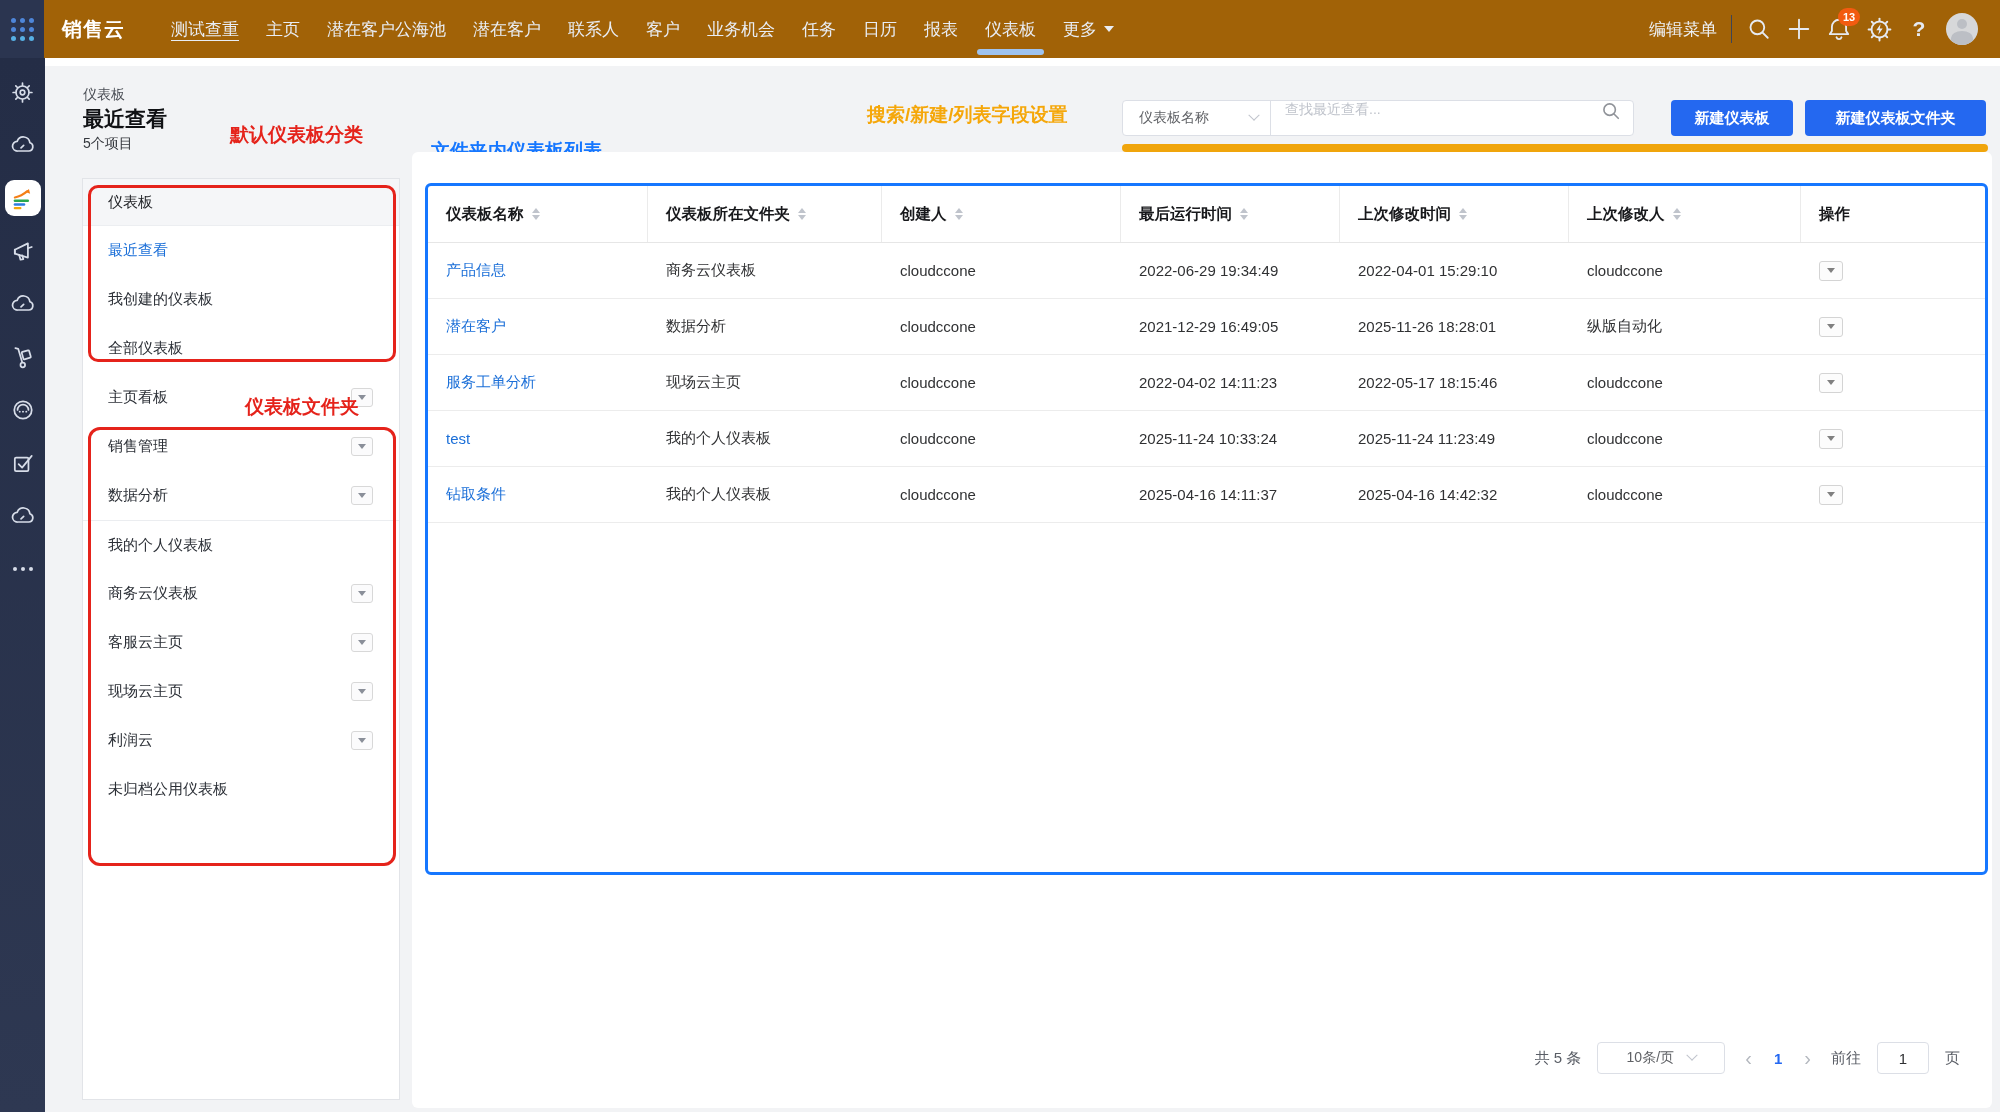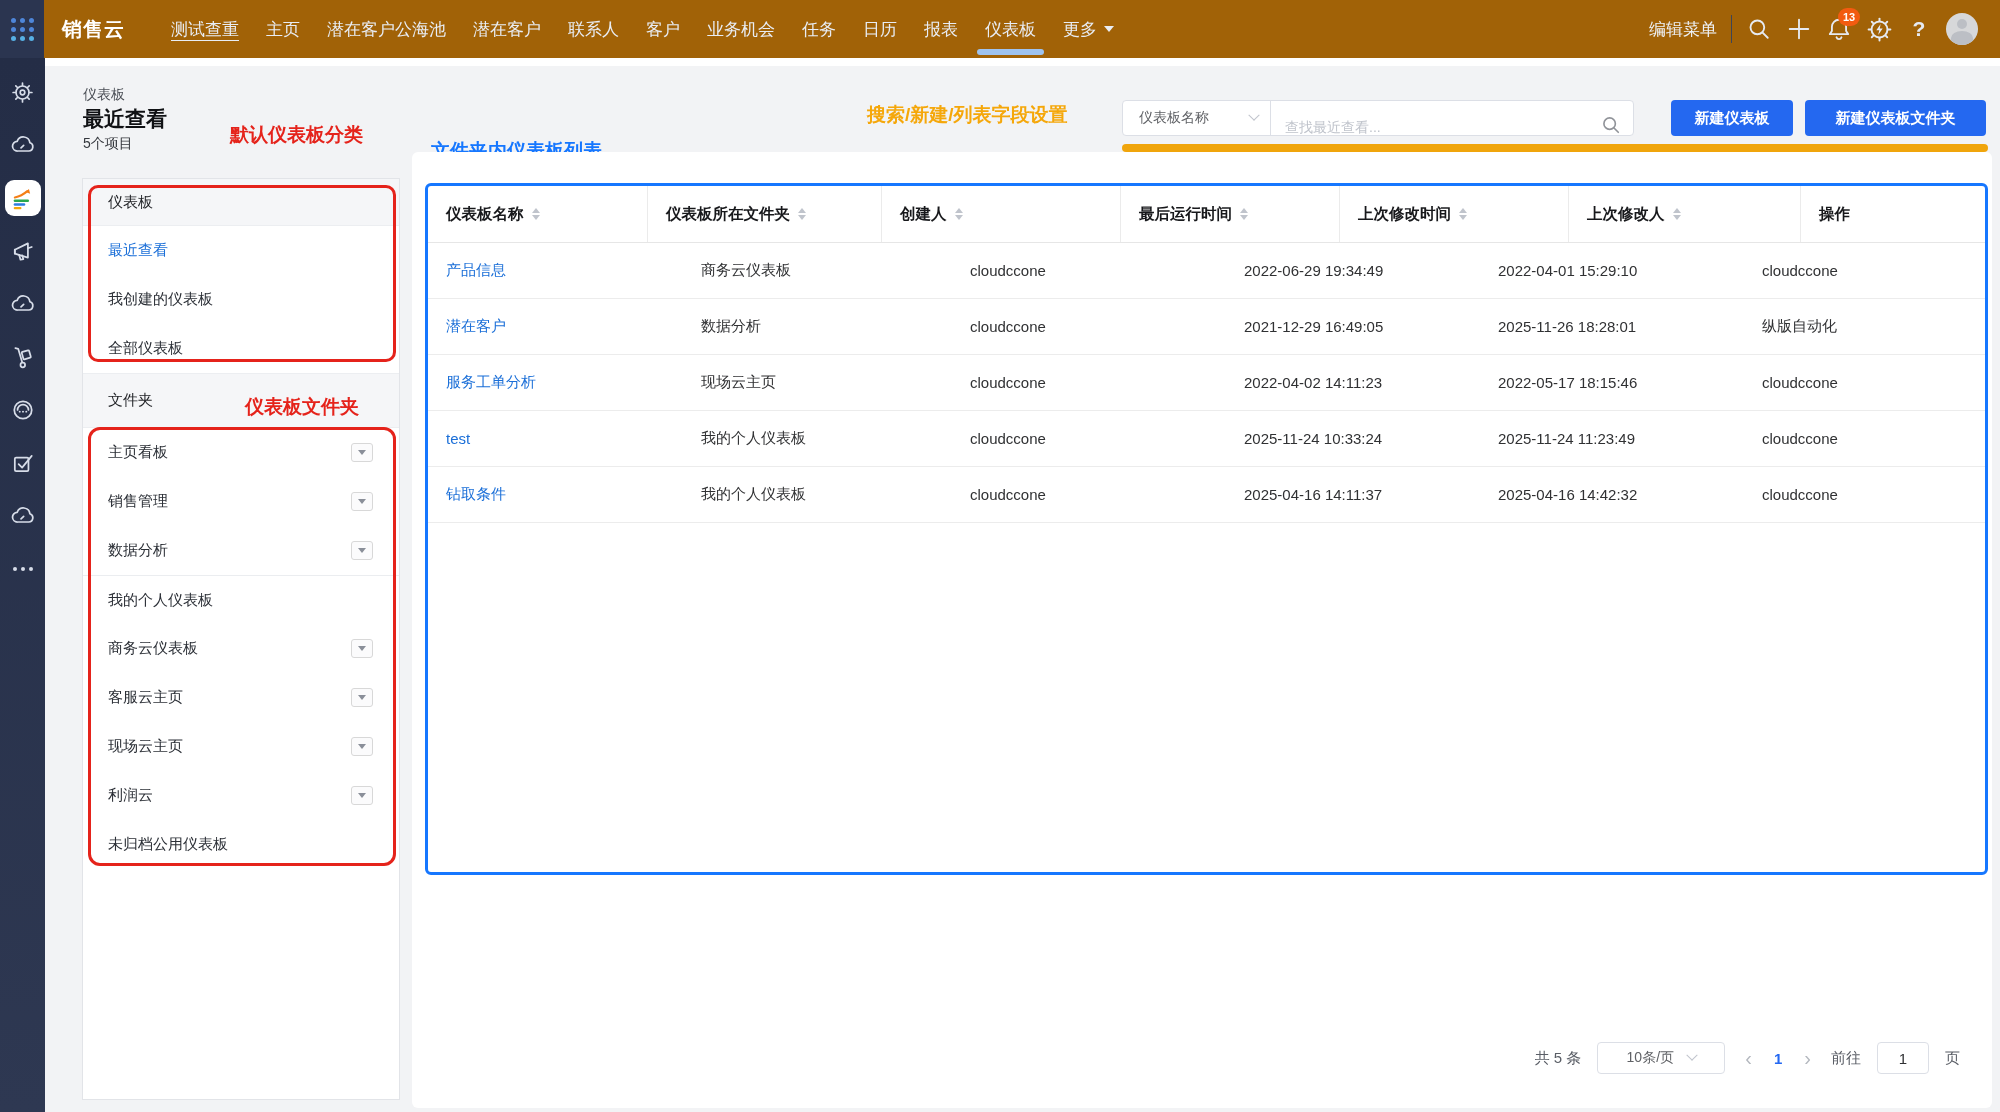--- a/index.html
+++ b/index.html
@@ -52,21 +52,21 @@
   .ann-bar { position:absolute; left:1077px; top:86px; width:866px; height:8px; border-radius:4px; background:#F0A50C; }
   .ann-box { position:absolute; border:3px solid #E5231B; border-radius:10px; pointer-events:none; z-index:5; }
   .ann-box.b1 { left:43px; top:127px; width:308px; height:177px; }
   .ann-box.b2 { left:43px; top:369px; width:308px; height:439px; border-radius:12px; }
   .ann.red2 { left:200px; top:336px; color:#E5231B; z-index:6; }
 
   
   .search-combo { position:absolute; left:1077px; top:42px; width:512px; height:36px; display:flex; background:#fff; border:1px solid #dcdfe6; border-radius:4px; }
   .search-selector { width:148px; display:flex; align-items:center; justify-content:space-between; padding:0 12px 0 16px; border-right:1px solid #dcdfe6; color:#606266; font-size:14px; cursor:pointer; }
   .chev { width:8px; height:8px; border-right:1.6px solid #c0c4cc; border-bottom:1.6px solid #c0c4cc; transform:rotate(45deg) translate(-2px,-2px); flex:0 0 auto; }
-  .search-input-wrap { flex:1; display:flex; align-items:flex-end; padding:0 12px 0 14px; }
+  .search-input-wrap { flex:1; display:flex; align-items:flex-start; padding:0 12px 0 14px; }
   .search-input-wrap input { flex:1; border:none; outline:none; font-size:14px; color:#303133; font-family:inherit; background:transparent; }
   .search-input-wrap input::placeholder { color:#bfc3cb; }
   .search-input-wrap svg { stroke:#909399; fill:none; stroke-width:1.8; stroke-linecap:round; flex:0 0 auto; }
   .btn-primary { position:absolute; top:42px; height:36px; background:#2468F0; border:none; border-radius:4px; color:#fff; font-size:15px; font-weight:bold; cursor:pointer; font-family:inherit; }
   .btn-new-dash { left:1626px; width:122px; }
   .btn-new-folder { left:1760px; width:181px; }
 
   
   .left-panel { position:absolute; left:37px; top:120px; width:318px; height:922px; background:#fff; border:1px solid #e2e4e8; }
   .panel-header { height:47px; background:#f5f6f8; display:flex; align-items:center; padding-left:25px; font-size:15px; color:#1d1f23; border-bottom:1px solid #eceef1; }
@@ -82,21 +82,21 @@
   .table-card { position:absolute; left:367px; top:94px; width:1580px; height:956px; background:#fff; border-radius:6px; }
   .blue-box { position:absolute; left:13px; top:31px; width:1563px; height:692px; border:3px solid #1677FF; border-radius:6px; overflow:hidden; background:#fff; }
   .thead, .trow { display:grid; grid-template-columns:220px 234px 239px 219px 229px 232px 184px; }
   .thead { height:57px; border-bottom:1px solid #e6e6e6; }
   .th { display:flex; align-items:center; padding-left:18px; font-size:15.5px; font-weight:bold; color:#17181b; border-right:1px solid #ebebeb; cursor:pointer; }
   .th:last-child { border-right:none; cursor:default; }
   .sort { display:inline-flex; flex-direction:column; gap:2px; margin-left:8px; }
   .sort i { width:0; height:0; border-left:4.5px solid transparent; border-right:4.5px solid transparent; }
   .sort .up { border-bottom:5px solid #c0c4cc; }
   .sort .dn { border-top:5px solid #c0c4cc; }
-  .trow { height:56px; border-bottom:1px solid #ececec;gap:35px; }
+  .trow { height:56px; border-bottom:1px solid #ececec; }
   .td { display:flex; align-items:center; padding-left:18px; font-size:15px; color:#303133; overflow:hidden; white-space:nowrap; }
   .td a { color:#1B6FD8; text-decoration:none; cursor:pointer; }
   .op-btn { width:24px; height:20px; background:#fcfcfc; border:1px solid #d4d4d4; border-radius:3px; display:flex; align-items:center; justify-content:center; cursor:pointer; }
   .op-btn i { width:0; height:0; border-left:4px solid transparent; border-right:4px solid transparent; border-top:5px solid #808080; }
 
   
   .pagination { position:absolute; right:32px; top:890px; height:32px; display:flex; align-items:center; gap:16px; font-size:15px; color:#5a5e66; }
   .page-size { width:128px; height:32px; border:1px solid #dcdfe6; border-radius:4px; background:#fff; display:flex; align-items:center; justify-content:center; gap:14px; font-size:14px; color:#606266; cursor:pointer; }
   .pg-arrow { font-size:20px; color:#b4b8bf; cursor:pointer; padding:0 4px; line-height:1; }
   .pg-num { color:#2468F2; font-weight:bold; cursor:pointer; padding:0 2px; }
@@ -294,21 +294,20 @@
     </div>
   </div>
   <button class="btn-primary btn-new-dash">新建仪表板</button>
   <button class="btn-primary btn-new-folder">新建仪表板文件夹</button>
 
   <section class="left-panel">
     <div class="panel-header">仪表板</div>
     <div class="cat-item selected">最近查看</div>
     <div class="cat-item">我创建的仪表板</div>
     <div class="cat-item">全部仪表板</div>
-    <div class="panel-header h2">文件夹</div>
 
     <div class="folder-item">
       <span>主页看板</span>
       <span class="caret-btn">
           <i></i>
         </span>
     </div>
     <div class="folder-item">
       <span>销售管理</span>
       <span class="caret-btn">

